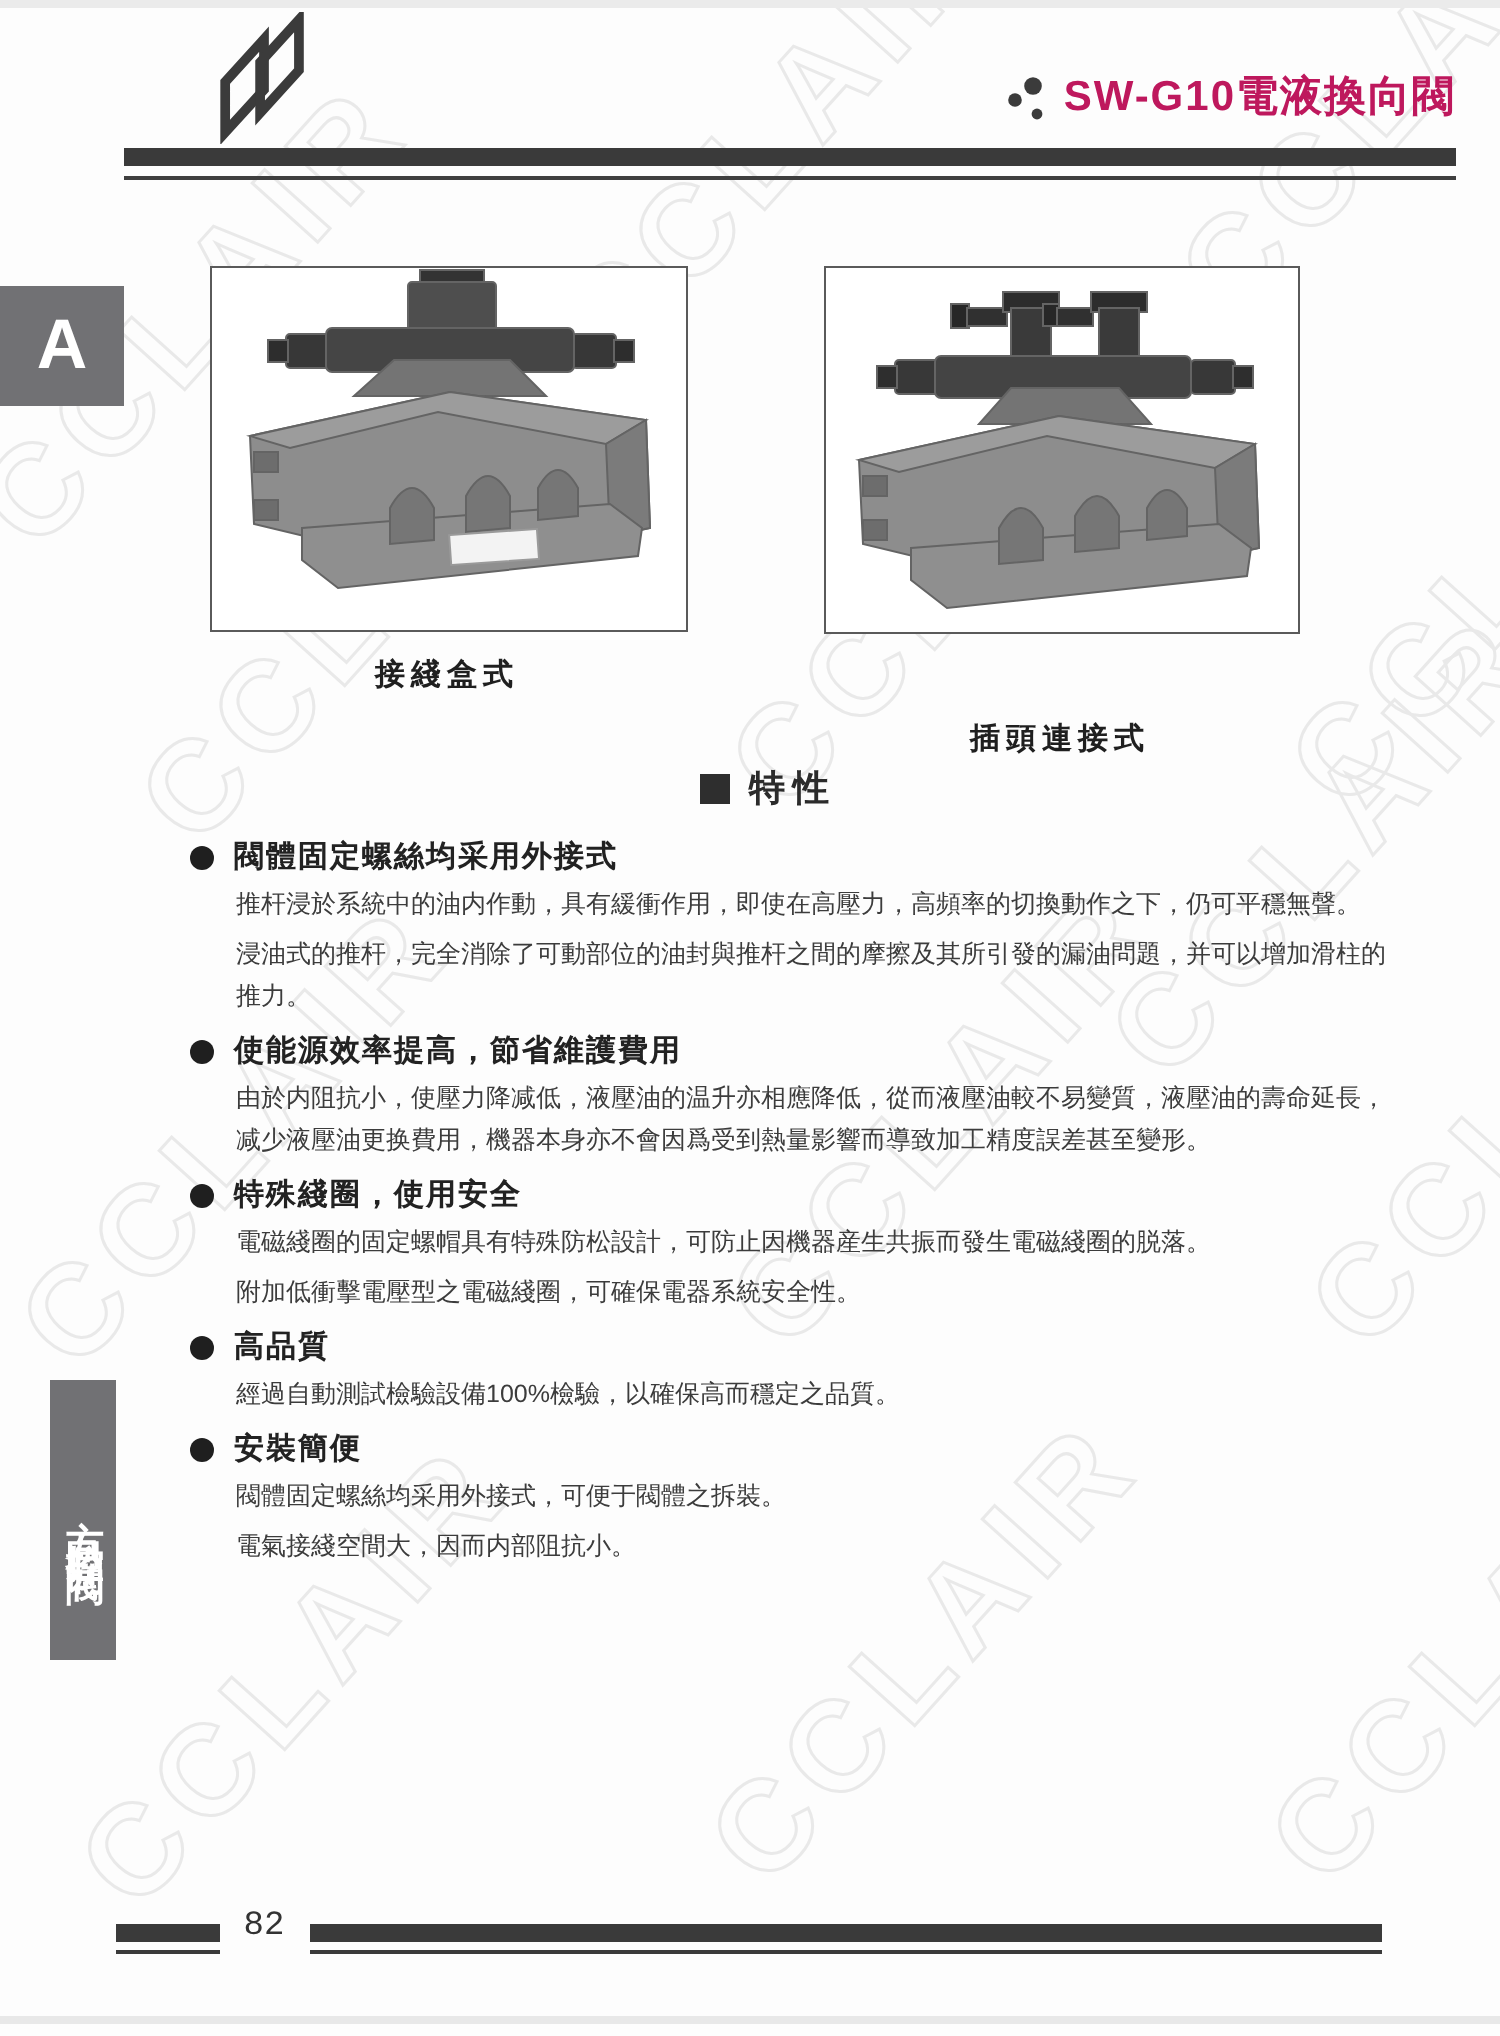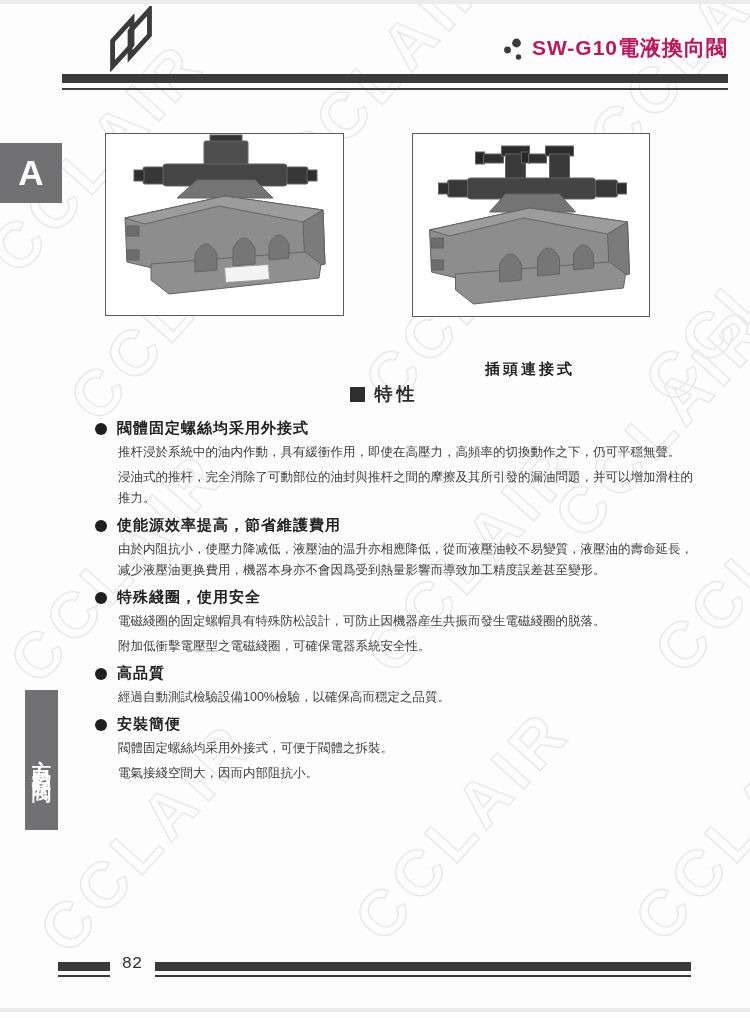--- a/index.html
+++ b/index.html
@@ -126,20 +126,21 @@
         <polygon points="44,130 198,118 214,130 212,144 62,160 44,146" fill="#8f8f8f"></polygon>
         <path d="M88 120 q11 -20 22 0 l0 16 l-22 2 Z" fill="#767676"></path>
         <path d="M126 114 q11 -20 22 0 l0 16 l-22 2 Z" fill="#767676"></path>
         <path d="M162 110 q10 -18 20 0 l0 14 l-20 2 Z" fill="#767676"></path>
         <rect x="20" y="92" width="12" height="10" fill="#6d6d6d"></rect>
         <rect x="20" y="116" width="12" height="10" fill="#6d6d6d"></rect>
         <rect x="118" y="132" width="44" height="15" fill="#f3f3f3" stroke="#9a9a9a" transform="rotate(-4 140 139)"></rect>
       </g>
     </svg>
   </div>
+  <div class="caption" id="cap1">接綫盒式</div>
 
   <div class="layer fig" id="fig2">
     <svg viewBox="0 0 235 182">
       <g stroke="#646464" stroke-width="1">
         <rect x="62" y="18" width="9" height="12" fill="#272727"></rect>
         <rect x="70" y="20" width="20" height="9" fill="#303030"></rect>
         <rect x="88" y="12" width="28" height="10" fill="#2c2c2c"></rect>
         <rect x="92" y="20" width="20" height="26" fill="#3a3a3a"></rect>
         <rect x="108" y="18" width="8" height="11" fill="#272727"></rect>
         <rect x="115" y="20" width="18" height="9" fill="#303030"></rect>

